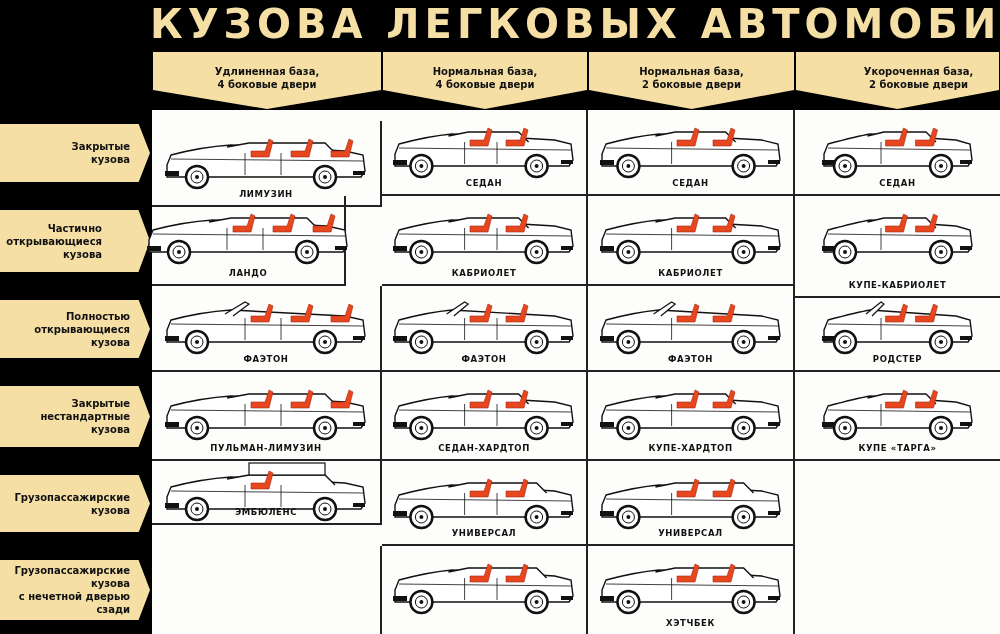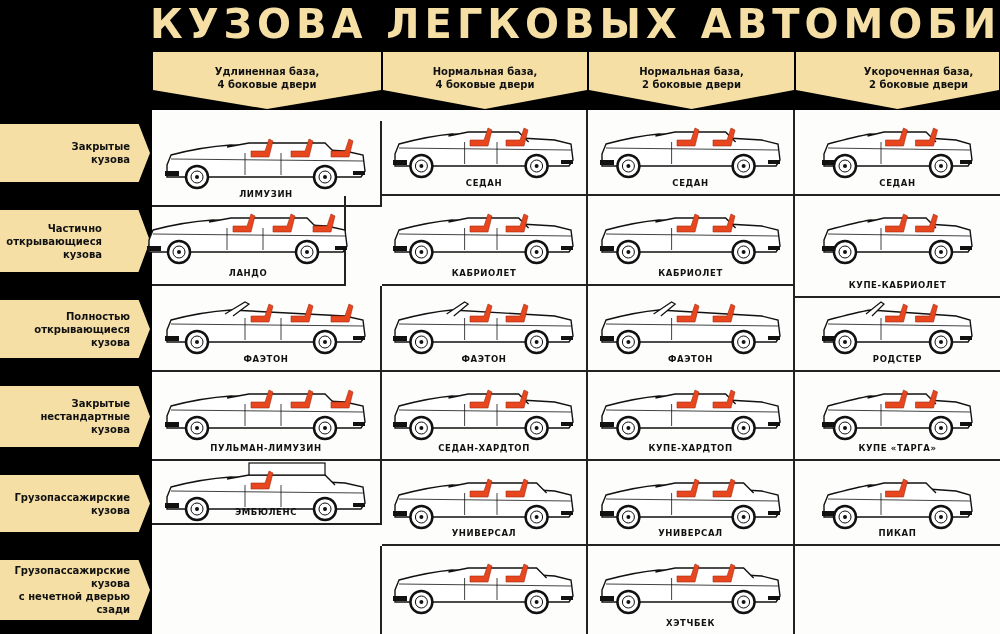--- a/index.html
+++ b/index.html
@@ -441,35 +441,20 @@
           <line x1="75.6" y1="28" x2="75.6" y2="50" stroke="#111" stroke-width="0.8"></line>
           <path d="M81,32 L99,32 L103,16 L99,14 L95,26 L81,26 Z" fill="#e8461e" stroke="#a02a10" stroke-width="0.6"></path>
           <path d="M117,32 L135,32 L139,16 L135,14 L131,26 L117,26 Z" fill="#e8461e" stroke="#a02a10" stroke-width="0.6"></path>
           <circle cx="32.4" cy="52" r="11" fill="#fff" stroke="#111" stroke-width="2.5"></circle>
           <circle cx="32.4" cy="52" r="6" fill="none" stroke="#111" stroke-width="1"></circle>
           <circle cx="32.4" cy="52" r="2" fill="#111"></circle>
           <circle cx="147.6" cy="52" r="11" fill="#fff" stroke="#111" stroke-width="2.5"></circle>
           <circle cx="147.6" cy="52" r="6" fill="none" stroke="#111" stroke-width="1"></circle>
           <circle cx="147.6" cy="52" r="2" fill="#111"></circle>
         </svg></span><div class="label">УНИВЕРСАЛ</div></div>
-    <div class="cell" style="left: 643px; top: 351px; width: 205px; height: 85px; border-right: none;"><span><svg width="160" height="70" viewBox="0 0 160 70">
-          <path d="M6,40 L10,30 Q40,22 52.5,20 L138,26 L152,30 L154,46 L150,52 L6,52 Z" fill="#fff" stroke="#111" stroke-width="1.4"></path>
-          <line x1="10" y1="34" x2="152" y2="36" stroke="#111" stroke-width="0.8"></line>
-          <rect x="4" y="46" width="14" height="5" fill="#111"></rect>
-          <rect x="142" y="46" width="12" height="4" fill="#111"></rect>
-          <path d="M49.5,22 L66,18 L108,18 L118,28" fill="#fff" stroke="#111" stroke-width="1.4"></path>
-          <line x1="63" y1="28" x2="63" y2="50" stroke="#111" stroke-width="0.8"></line>
-          <path d="M67.5,32 L85.5,32 L89.5,16 L85.5,14 L81.5,26 L67.5,26 Z" fill="#e8461e" stroke="#a02a10" stroke-width="0.6"></path>
-          <circle cx="27" cy="52" r="11" fill="#fff" stroke="#111" stroke-width="2.5"></circle>
-          <circle cx="27" cy="52" r="6" fill="none" stroke="#111" stroke-width="1"></circle>
-          <circle cx="27" cy="52" r="2" fill="#111"></circle>
-          <circle cx="122.99999999999999" cy="52" r="11" fill="#fff" stroke="#111" stroke-width="2.5"></circle>
-          <circle cx="122.99999999999999" cy="52" r="6" fill="none" stroke="#111" stroke-width="1"></circle>
-          <circle cx="122.99999999999999" cy="52" r="2" fill="#111"></circle>
-        </svg></span><div class="label">ПИКАП</div></div>
     <div class="cell" style="left: 0px; top: 436px; width: 230px; height: 88px; border-bottom: none;">
       <div class="label"></div>
     </div>
     <div class="cell" style="left: 230px; top: 436px; width: 206px; height: 88px; border-bottom: none;"><span><svg width="190" height="70" viewBox="0 0 190 70">
           <path d="M6,40 L10,30 Q40,22 62.99999999999999,20 L165.6,26 L182,30 L184,46 L180,52 L6,52 Z" fill="#fff" stroke="#111" stroke-width="1.4"></path>
           <line x1="10" y1="34" x2="182" y2="36" stroke="#111" stroke-width="0.8"></line>
           <rect x="4" y="46" width="14" height="5" fill="#111"></rect>
           <rect x="172" y="46" width="12" height="4" fill="#111"></rect>
           <path d="M59.400000000000006,22 L79.2,18 L147.6,18 L157.6,28" fill="#fff" stroke="#111" stroke-width="1.4"></path>
           <line x1="75.6" y1="28" x2="75.6" y2="50" stroke="#111" stroke-width="0.8"></line>

